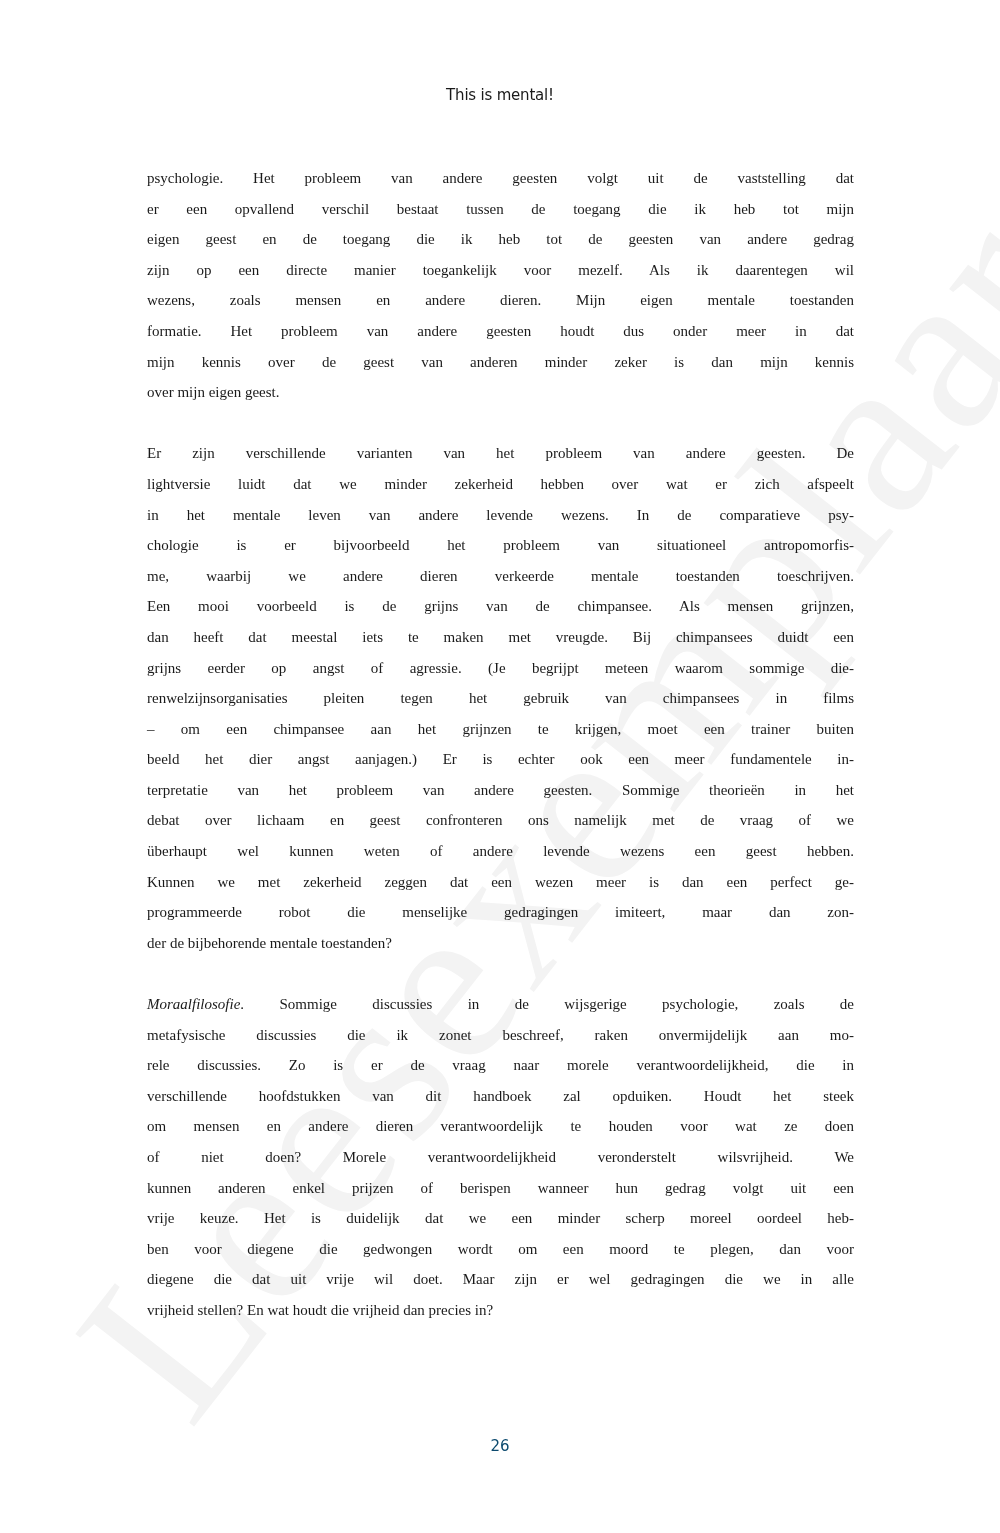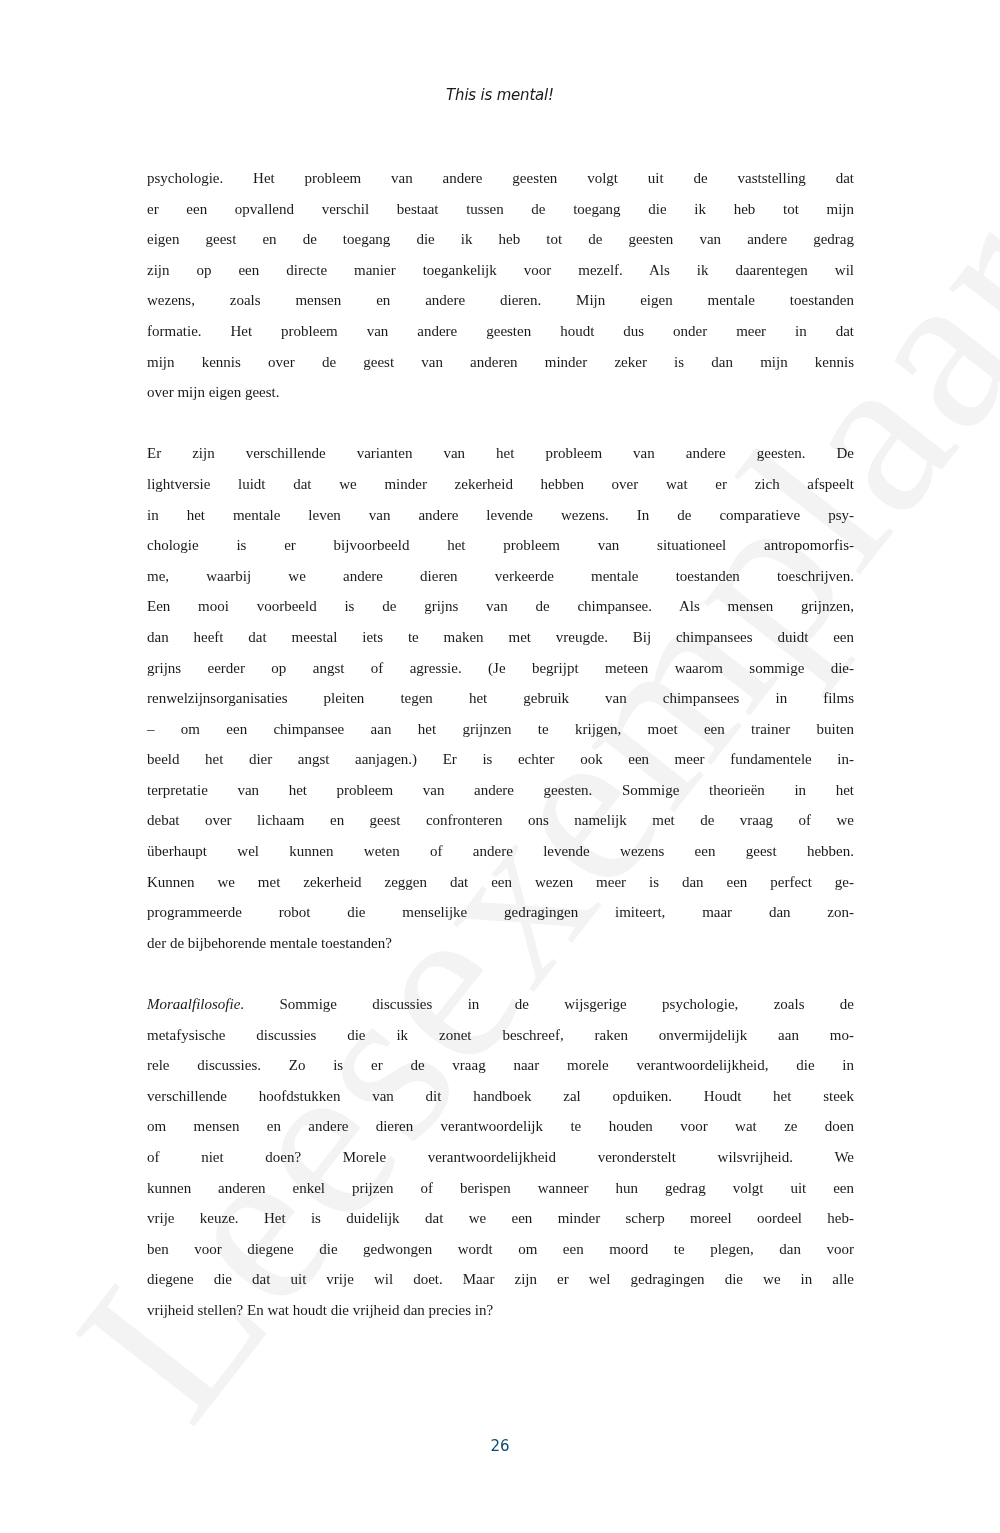--- a/index.html
+++ b/index.html
@@ -34,21 +34,20 @@
       position: absolute;
       top: 86px;
       left: 0;
       width: 1000px;
       text-align: center;
       font-family: "DejaVu Sans", "Liberation Sans", sans-serif;
       font-size: 15px;
       letter-spacing: -0.2px;
       color: #1a1a1a;
       z-index: 1;
-      font-style: italic;
     }
     .text-block {
       position: absolute;
       top: 163px;
       left: 147px;
       width: 707px;
       font-family: "Liberation Serif", "DejaVu Serif", serif;
       font-size: 15px;
       line-height: 30.6px;
       text-align: justify;

